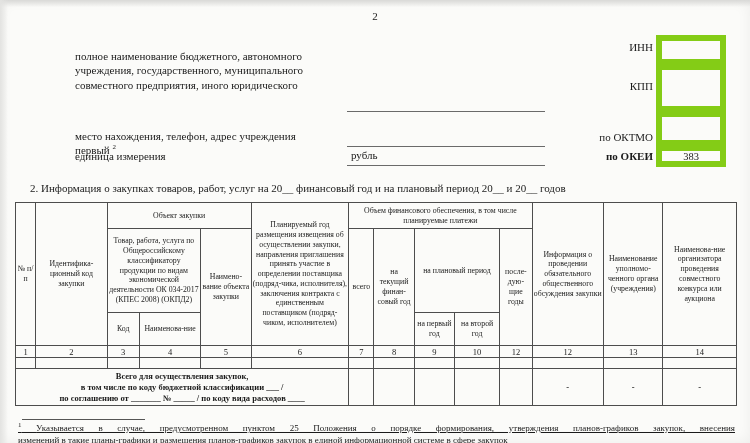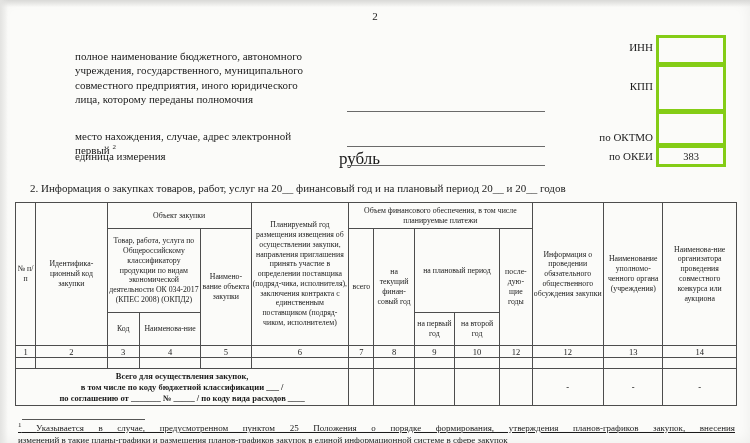--- a/index.html
+++ b/index.html
@@ -14,35 +14,35 @@
     box-shadow:inset 0 0 14px rgba(0,0,0,0.06);
   }
   .page-number{
     position:absolute;top:10px;left:0;right:0;
     text-align:center;font-size:11px;
   }
   .doc-lines{position:absolute;font-size:11px;line-height:14.4px;white-space:nowrap;margin-top:12px;}
   .fn-lines{left:75px;top:37px;}
   .loc-lines{left:75px;top:117px;}
   .unit-label{position:absolute;left:75px;top:150px;font-size:11px;}
-  .unit-value{position:absolute;left:339px;top:149px;font-size:17px;}
+  .unit-value{position:absolute;left:351px;top:149px;font-size:11px;}
   sup{font-size:7px;vertical-align:super;line-height:0;}
   .blank-line{position:absolute;height:0;border-bottom:1px solid #6a6a6a;}
   .bl-1{left:347px;top:111px;width:198px;}
   .bl-2{left:347px;top:146px;width:198px;}
   .bl-3{left:347px;top:165px;width:198px;}
   .code-label{position:absolute;right:97px;font-size:11px;text-align:right;white-space:nowrap;}
   .lbl-inn{top:41px;}
   .lbl-kpp{top:80px;}
   .lbl-oktmo{top:131px;}
-  .lbl-okei{top:150px;}
+  .lbl-okei{top:150px;font-weight:bold;}
   .code-boxes{position:absolute;left:656px;top:35px;width:70px;}
   .code-box{
     box-sizing:border-box;width:70px;
-    border:3px solid #84cc16;margin-top:-1px;
+    border:6px solid #84cc16;margin-top:-1px;
     display:flex;align-items:center;justify-content:center;
     font-size:10.5px;
   }
   .code-box:first-child{margin-top:0;}
   .box-inn{height:30px;}
   .box-kpp{height:48px;}
   .box-oktmo{height:35px;}
   .box-okei{height:22px;}
   .section-title{position:absolute;left:30px;top:182px;font-size:11px;white-space:nowrap;}
   table.plan{
@@ -76,25 +76,24 @@
 <div class="page">
   <div class="scan-edge-top"></div>
   <div class="scan-edge-left"></div>
 
   <div class="page-number">2</div>
 
   <div class="doc-lines fn-lines">
     <div>полное наименование бюджетного, автономного</div>
     <div>учреждения, государственного, муниципального</div>
     <div>совместного предприятия, иного юридического</div>
-    <div>лица, которому переданы полномочия</div>
   </div>
 
   <div class="doc-lines loc-lines">
-    <div>место нахождения, случае, адрес электронной</div>
+    <div>место нахождения, телефон, адрес учреждения</div>
     <div><span>первый</span> <sup>2</sup></div>
   </div>
 
   <div class="unit-label">единица измерения</div>
   <div class="unit-value">рубль</div>
 
   <div class="blank-line bl-1"></div>
   <div class="blank-line bl-2"></div>
   <div class="blank-line bl-3"></div>
 

